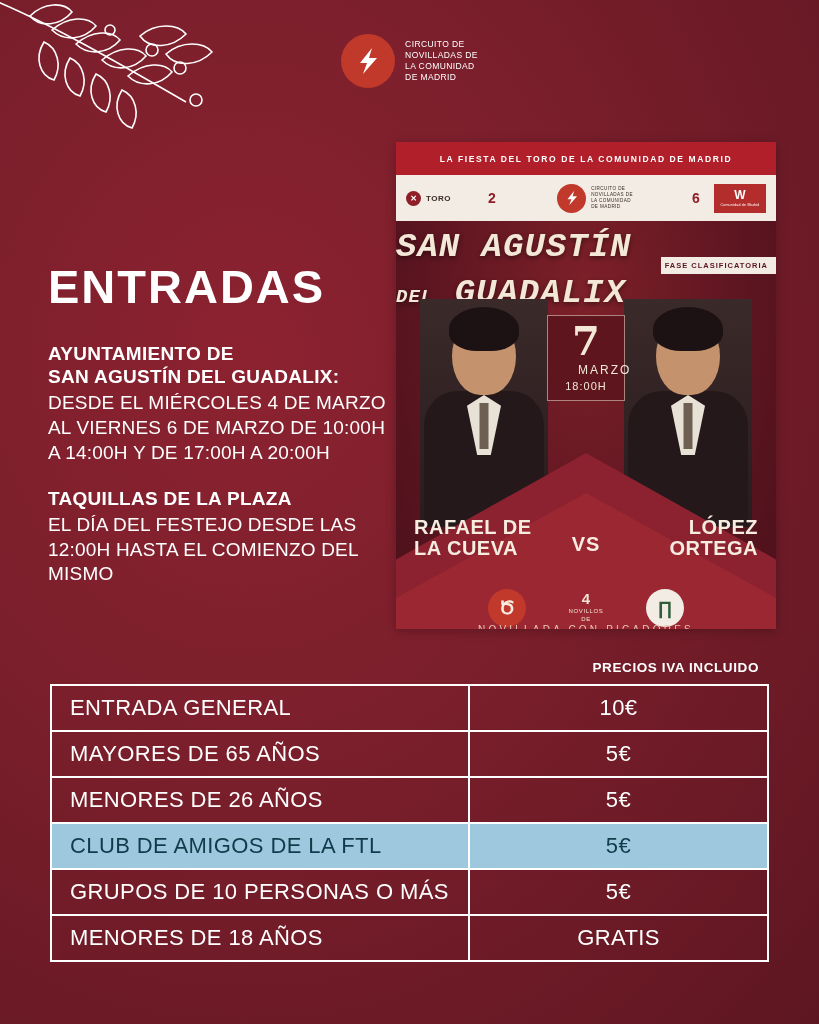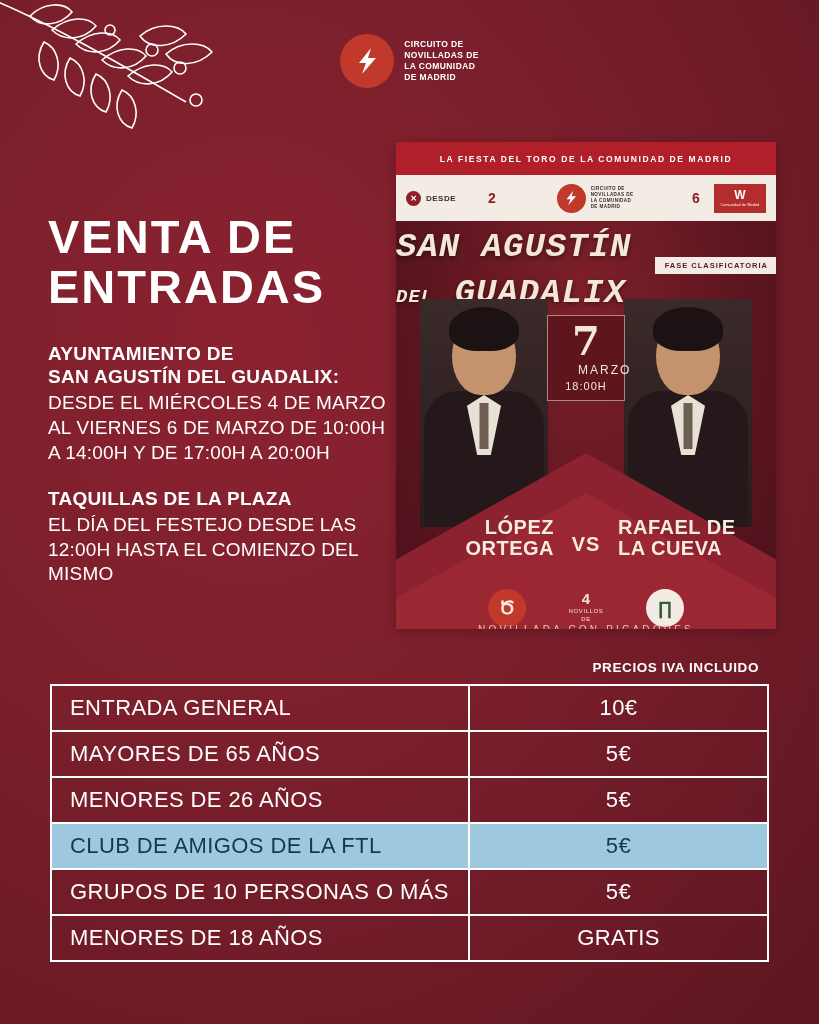--- a/index.html
+++ b/index.html
@@ -35,21 +35,21 @@
   .logo-mark {
     width: 54px; height: 54px;
     border-radius: 50%;
     background: #c0392b;
     display: flex; align-items: center; justify-content: center;
     flex: none;
   }
   .logo-text {
     font-size: 8.5px;
     line-height: 1.32;
-    font-weight: bold;
+    font-weight: normal;
     letter-spacing: 0.4px;
     text-transform: uppercase;
     color: #ffffff;
   }
 
   
   .left-col {
     position: absolute;
     left: 48px;
     top: 212px;
@@ -134,21 +134,21 @@
       radial-gradient(ellipse at 50% 18%, #7d2029 0%, #5f1621 55%, #49101a 100%);
     overflow: hidden;
   }
   .fase-tag {
     position: absolute;
     right: 0; top: 36px;
     background: #f2ece4;
     color: #5a1620;
     font-size: 7.5px; font-weight: bold;
     letter-spacing: 1px;
-    padding: 4px 8px 4px 10px;
+    padding: 4px 8px 4px 4px;
     text-transform: uppercase;
   }
   .poster-title {
     position: absolute;
     left: 0; right: 0; top: 10px;
     text-align: left;
     color: #f3e7d8;
     font-family: Liberation Mono, monospace;
     font-style: italic;
     font-weight: bold;
@@ -361,21 +361,21 @@
   <div class="logo-text">
     <div>CIRCUITO DE</div>
     <div>NOVILLADAS DE</div>
     <div>LA COMUNIDAD</div>
     <div>DE MADRID</div>
   </div>
 </div>
 
 <div class="left-col">
   <h1 class="headline">
-    <span>VENTA DE</span><br>
+    <br>
     <span>ENTRADAS</span>
   </h1>
 
   <div class="block">
     <div class="block-title">
       <div>AYUNTAMIENTO DE</div>
       <div>SAN AGUSTÍN DEL GUADALIX:</div>
     </div>
     <div class="block-body">DESDE EL MIÉRCOLES 4 DE MARZO AL VIERNES 6 DE MARZO DE 10:00H A 14:00H Y DE 17:00H A 20:00H</div>
   </div>
@@ -387,21 +387,21 @@
     <div class="block-body">EL DÍA DEL FESTEJO DESDE LAS 12:00H HASTA EL COMIENZO DEL MISMO</div>
   </div>
 </div>
 
 <div class="poster">
   <div class="poster-banner">LA FIESTA DEL TORO DE LA COMUNIDAD DE MADRID</div>
 
   <div class="poster-topbar">
     <div class="ptb-left">
       <div class="toro-badge">✕</div>
-      <div class="toro-text">DESDE</div>
+      <div class="toro-text">TORO</div>
     </div>
     <div class="ptb-year">2</div>
     <div class="ptb-logo">
       <div class="logo-mark">
         <svg width="18" height="18" viewBox="0 0 32 32">
           <path d="M20 3 L8 18 H15 L11 29 L25 13 H17 Z" fill="#ffffff"></path>
         </svg>
       </div>
       <div class="logo-text">
         <div>CIRCUITO DE</div>
@@ -448,22 +448,22 @@
     <div class="date-box">
       <div class="dnum">7</div>
       <div class="dmon">MARZO</div>
       <div class="dhr">18:00H</div>
     </div>
 
     <div class="vee"></div>
     <div class="vee2"></div>
 
     <div class="names">
+      <div class="name">RAFAEL DE LA CUEVA</div>
       <div class="name right">LÓPEZ ORTEGA</div>
-      <div class="name">RAFAEL DE LA CUEVA</div>
     </div>
     <div class="vs">VS</div>
 
     <div class="ganaderias">
       <div class="gan">
         <div class="gan-circle a">Ծ</div>
         <div class="gan-name">FLOR DE JARA</div>
       </div>
       <div class="novillos">
         <div class="n">4</div>

